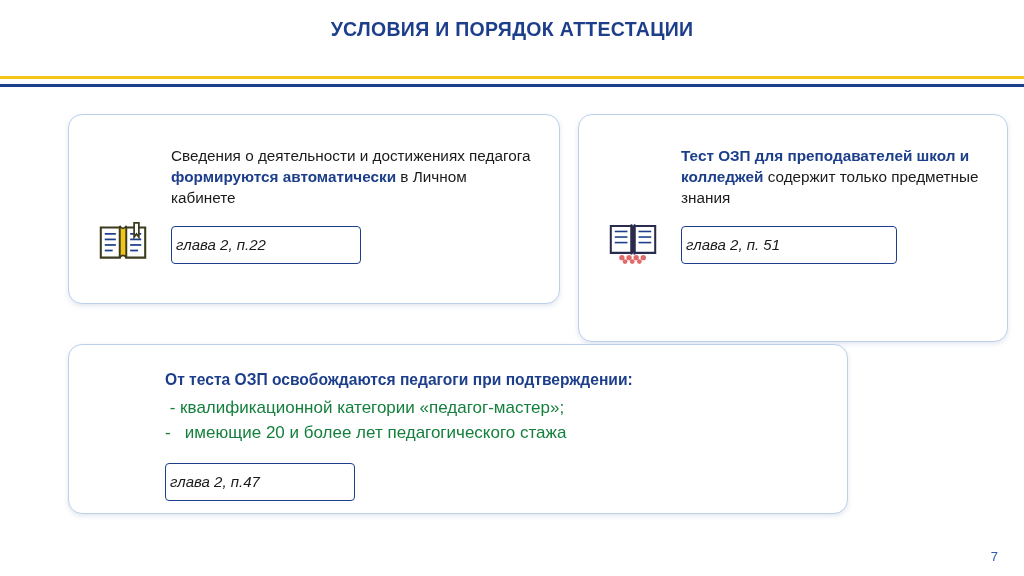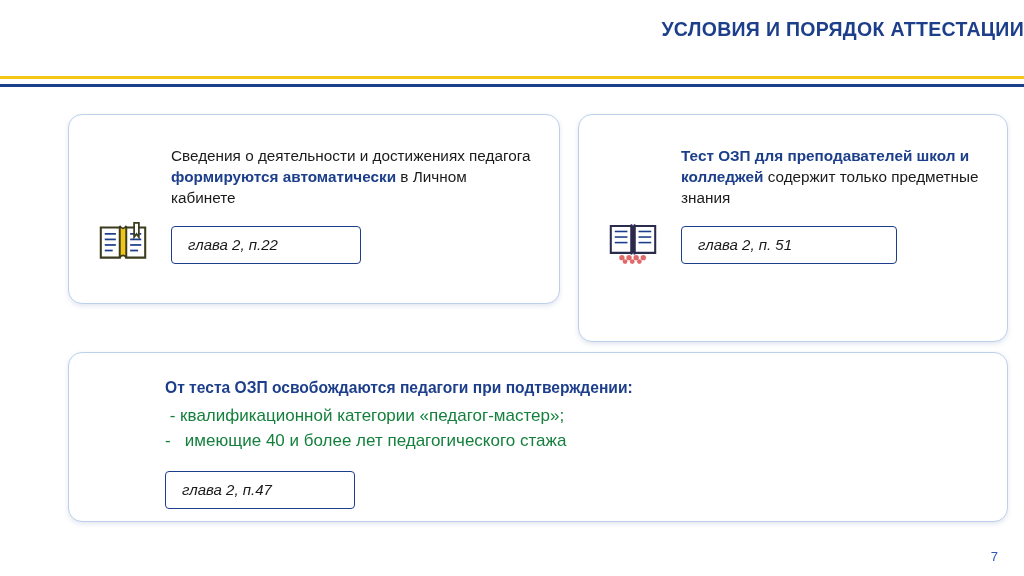--- a/index.html
+++ b/index.html
@@ -20,21 +20,20 @@
     width: 100%;
     padding-top: 18px;
     text-align: center;
   }
   .slide-title {
     font-size: 19.5px;
     font-weight: bold;
     letter-spacing: 0.3px;
     color: #1d3f8b;
     line-height: 1.2;
-    text-align: right;
   }
   .slide-subtitle {
     font-size: 13px;
     color: #1d3f8b;
     margin-top: 4px;
   }
 
   
   .rule-yellow {
     position: absolute;
@@ -69,22 +68,22 @@
     height: 190px;
   }
   .card-top-right {
     left: 578px;
     top: 114px;
     width: 430px;
     height: 228px;
   }
   .card-bottom {
     left: 68px;
-    top: 352px;
-    width: 940px;
+    top: 344px;
+    width: 780px;
     height: 170px;
   }
 
   .card-inner {
     display: flex;
     padding: 30px 26px 0 28px;
     box-sizing: border-box;
     align-items: flex-end;
   }
   .icon-slot {
@@ -103,21 +102,21 @@
   }
   .body-text b {
     color: #1d3f8b;
     font-weight: bold;
   }
 
   
   .ref-box {
     display: inline-block;
     margin-top: 18px;
-    padding: 9px 16px 10px 16px;
+    padding: 9px 16px 10px 4px;
     border: 1px solid #1d3f8b;
     border-radius: 4px;
     font-style: italic;
     font-size: 15px;
     color: #1a1a1a;
     background: #ffffff;
     min-width: 190px;
     box-sizing: border-box;
   }
   .ref-box.wide { min-width: 216px; }
@@ -216,18 +215,18 @@
       <div class="body-text"><b>Тест ОЗП для преподавателей школ и колледжей</b><span> содержит только предметные знания</span></div>
       <div class="ref-box wide">глава 2, п. 51</div>
     </div>
   </div>
 </div>
 
 <div class="card card-bottom">
   <div class="bottom-inner">
     <div class="bottom-heading">От теста ОЗП освобождаются педагоги при подтверждении:</div>
     <div class="bullet-line"> - квалификационной категории «педагог-мастер»;</div>
-    <div class="bullet-line">-   имеющие 40 и более лет педагогического стажа</div>
+    <div class="bullet-line">-   имеющие 20 и более лет педагогического стажа</div>
     <div class="ref-box">глава 2, п.47</div>
   </div>
 </div>
 
 <div class="page-number">7</div>
 
 </body></html>

